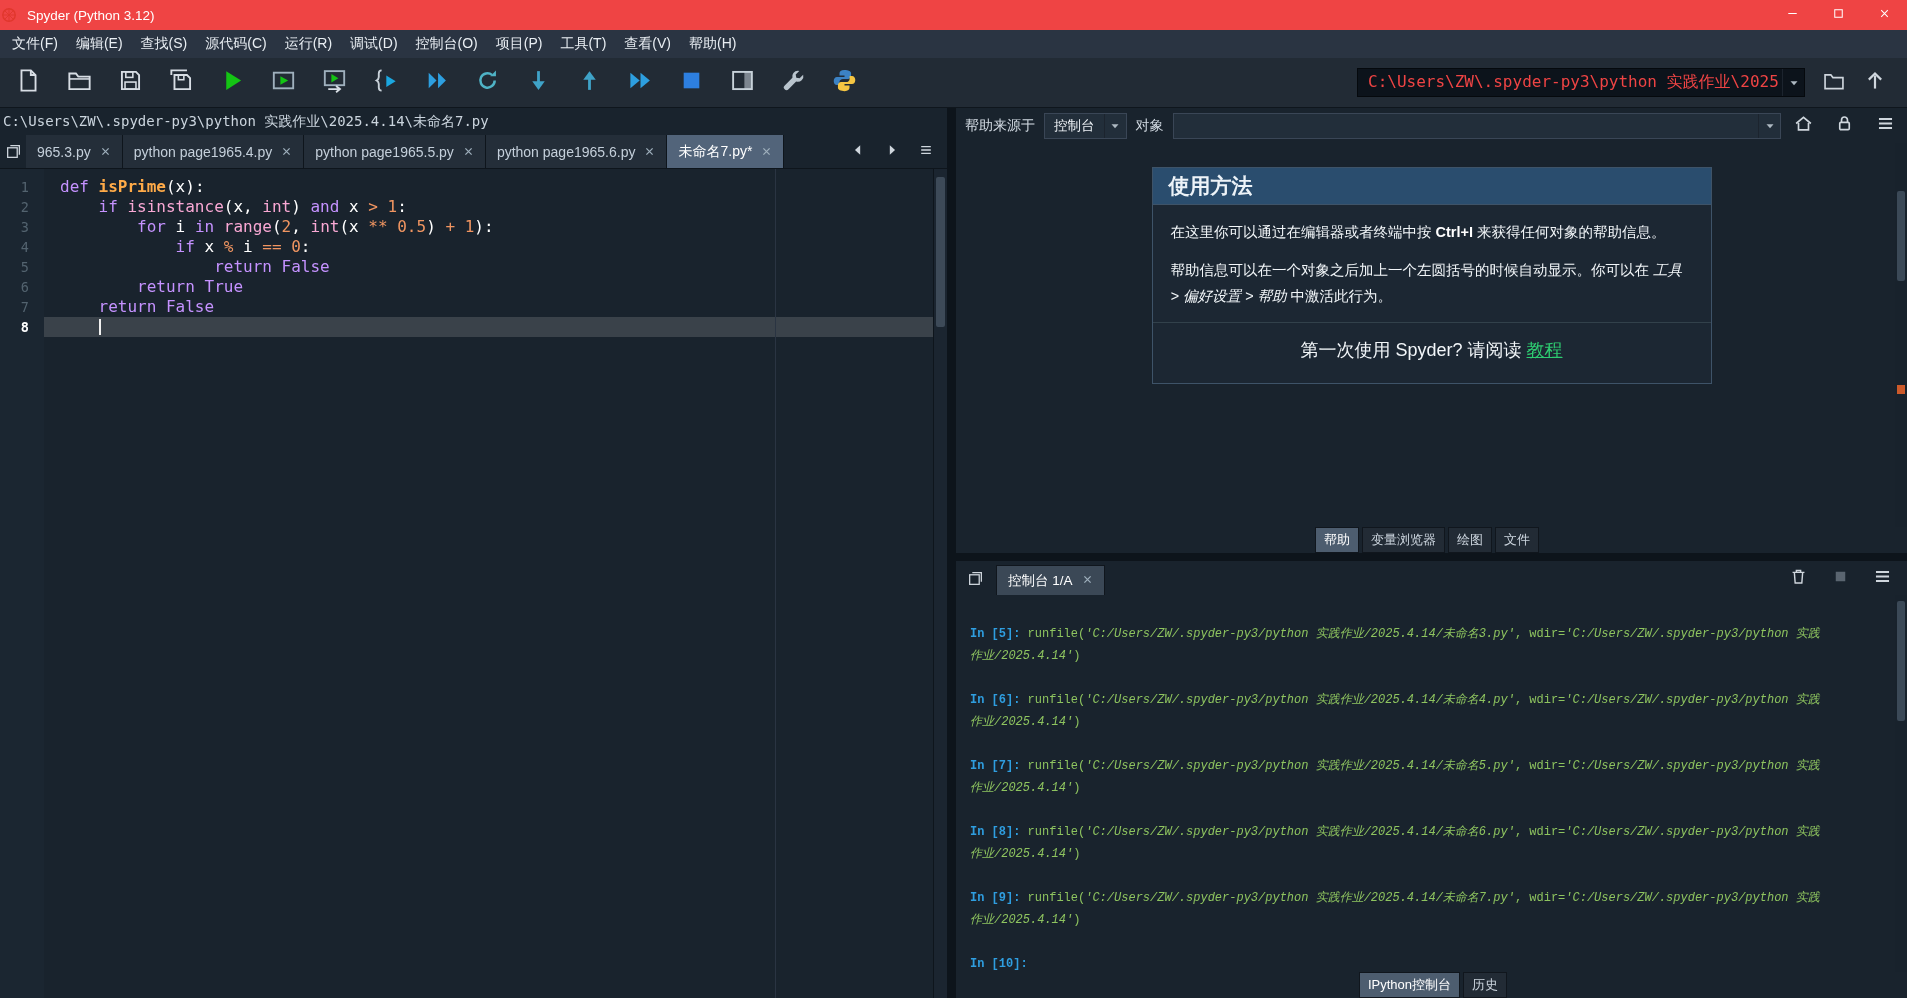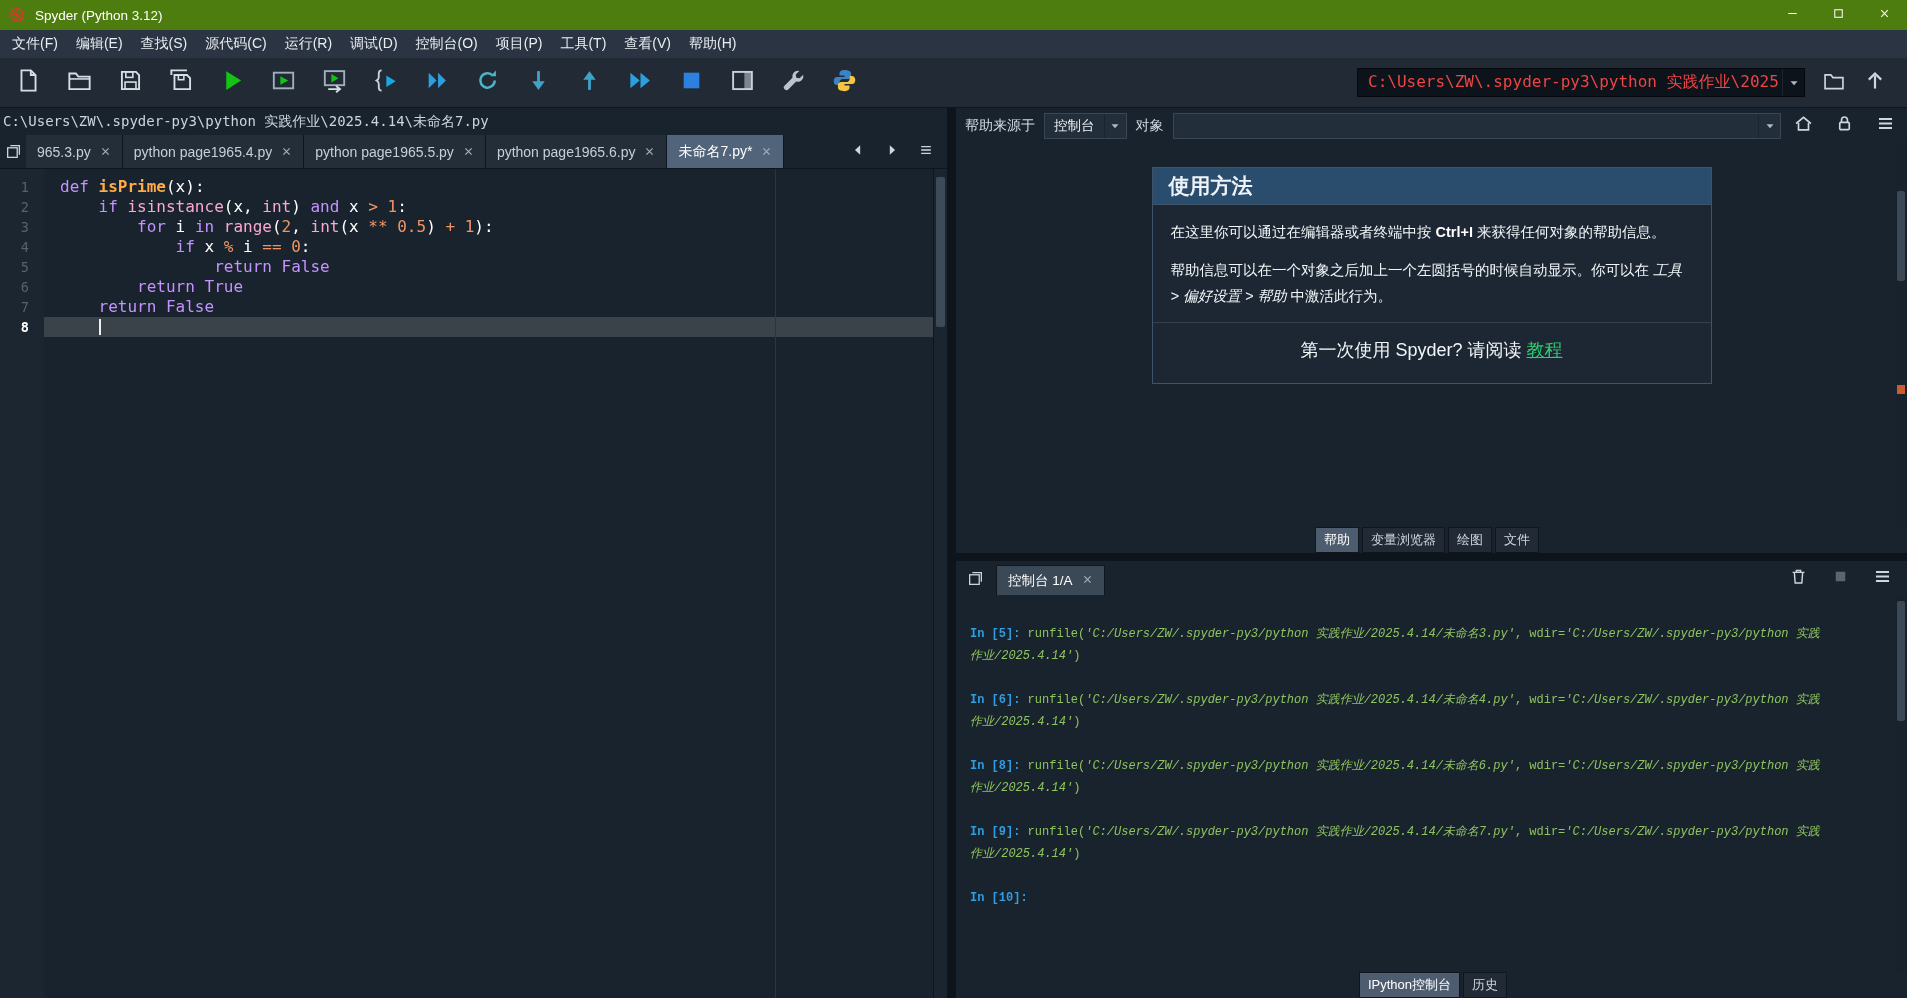--- a/index.html
+++ b/index.html
@@ -2,21 +2,21 @@
 <html><head>
 <meta charset="utf-8">
 <style>
   *{margin:0;padding:0;box-sizing:border-box}
   html,body{width:1907px;height:998px;overflow:hidden;background:#19232d;
     font-family:"Liberation Sans","DejaVu Sans",sans-serif;color:#e6ecf1}
   button{background:transparent;border:0;font:inherit;color:inherit}
   .window{width:1907px;height:998px;display:flex;flex-direction:column}
 
   
-  .titlebar{height:30px;background:#4d7c0f;display:flex;align-items:center;padding-left:9px;flex:0 0 auto}
+  .titlebar{height:30px;background:#ef4444;display:flex;align-items:center;padding-left:1px;flex:0 0 auto}
   .app-icon{width:18px;height:18px;margin-right:8px;display:flex;align-items:center}
   .app-icon svg{width:16px;height:16px}
   .title{font-size:13.5px;color:#fff}
   .win-controls{margin-left:auto;display:flex;height:100%}
   .win-btn{width:46px;height:100%;display:flex;align-items:center;justify-content:center}
   .win-btn svg{width:15px;height:15px}
 
   
   .menubar{height:28px;background:#2a3442;display:flex;align-items:center;padding-left:3px;
     font-size:14px;color:#e9eef3;flex:0 0 auto}
@@ -471,20 +471,21 @@
                 <span><svg viewBox="0 0 16 16">
                     <path d="M2.5 4.2h11M2.5 8h11M2.5 11.8h11" stroke="#cfd6dd" stroke-width="1.5"></path>
                   </svg></span>
               </button>
             </div>
         </div>
         <div class="console-body">
           <div>
               <div class="c-entry"><span class="c-prompt">In [5]: </span><span class="c-code">runfile(</span><span class="c-str">'C:/Users/ZW/.spyder-py3/python 实践作业/2025.4.14/未命名3.py'</span><span class="c-code">, wdir=</span><span class="c-str">'C:/Users/ZW/.spyder-py3/python 实践作业/2025.4.14'</span><span class="c-code">)</span></div>
               <div class="c-entry"><span class="c-prompt">In [6]: </span><span class="c-code">runfile(</span><span class="c-str">'C:/Users/ZW/.spyder-py3/python 实践作业/2025.4.14/未命名4.py'</span><span class="c-code">, wdir=</span><span class="c-str">'C:/Users/ZW/.spyder-py3/python 实践作业/2025.4.14'</span><span class="c-code">)</span></div>
+              <div class="c-entry"><span class="c-prompt">In [7]: </span><span class="c-code">runfile(</span><span class="c-str">'C:/Users/ZW/.spyder-py3/python 实践作业/2025.4.14/未命名5.py'</span><span class="c-code">, wdir=</span><span class="c-str">'C:/Users/ZW/.spyder-py3/python 实践作业/2025.4.14'</span><span class="c-code">)</span></div>
               <div class="c-entry"><span class="c-prompt">In [8]: </span><span class="c-code">runfile(</span><span class="c-str">'C:/Users/ZW/.spyder-py3/python 实践作业/2025.4.14/未命名6.py'</span><span class="c-code">, wdir=</span><span class="c-str">'C:/Users/ZW/.spyder-py3/python 实践作业/2025.4.14'</span><span class="c-code">)</span></div>
               <div class="c-entry"><span class="c-prompt">In [9]: </span><span class="c-code">runfile(</span><span class="c-str">'C:/Users/ZW/.spyder-py3/python 实践作业/2025.4.14/未命名7.py'</span><span class="c-code">, wdir=</span><span class="c-str">'C:/Users/ZW/.spyder-py3/python 实践作业/2025.4.14'</span><span class="c-code">)</span></div>
             </div>
           <div class="c-entry">
             <span class="c-prompt">In [10]:</span>
           </div>
           <div class="vscroll">
             <div class="v-thumb" style="top:6px;height:120px"></div>
           </div>
         </div>

